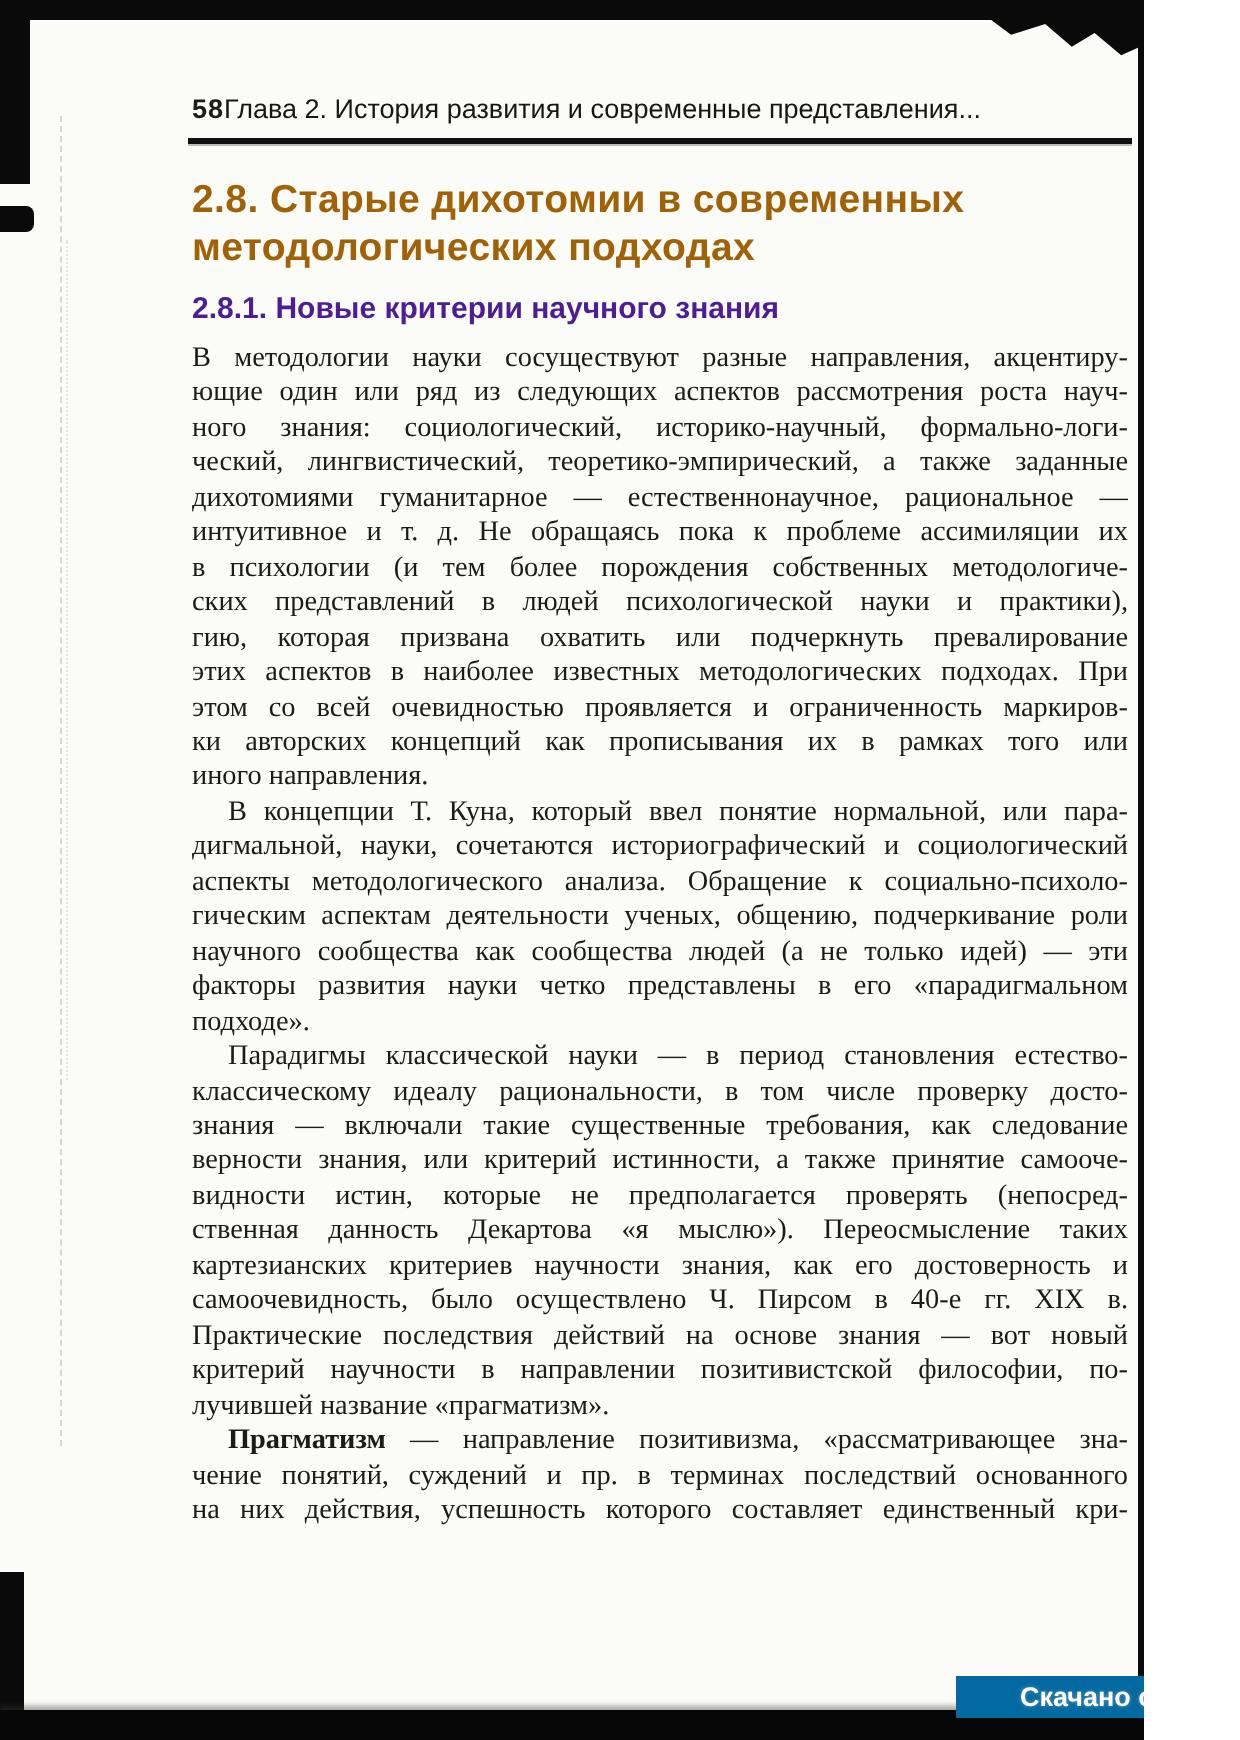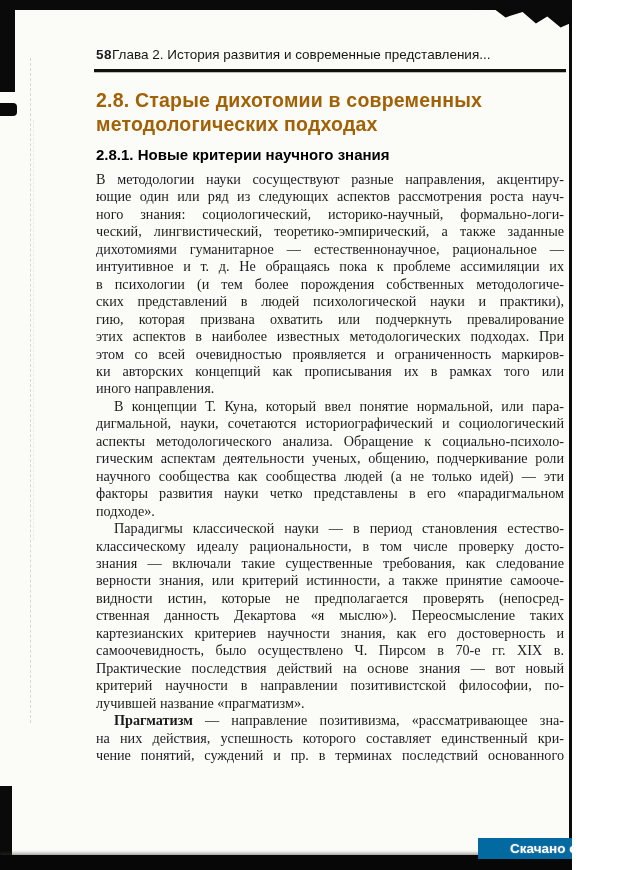--- a/index.html
+++ b/index.html
@@ -31,21 +31,21 @@
   .pageno  { font-weight:bold; letter-spacing:.5px; }
   .rhead   { flex:1; text-align:left; color:#161616; }
   .head-rule { position:absolute; left:94px; top:69px; width:472px; height:3px; background:#101010;
                box-shadow:0 1px 0 rgba(0,0,0,.25); }
   
   .sec-title { position:absolute; left:96px; top:88px; width:470px;
                font-family:"Liberation Sans", sans-serif; font-weight:bold;
                font-size:19.5px; line-height:24px; color:#a16207; letter-spacing:.2px; }
   .sub-title { position:absolute; left:96px; top:146px; width:470px;
                font-family:"Liberation Sans", sans-serif; font-weight:bold;
-               font-size:15px; color:#000000; }
+               font-size:15px; color:#4c1d95; }
   
   .body-text { position:absolute; left:96px; top:171px; width:468px;
                font-size:14.2px; line-height:17.45px; }
   .body-text .line { text-align:justify; text-align-last:justify; white-space:nowrap; overflow:hidden; }
   .body-text .line.last { text-align-last:left; }
   .body-text .line.indent { text-indent:18px; }
   .body-text b { font-weight:bold; }
   
   .watermark { position:absolute; left:478px; top:838px; width:142px; height:21px;
                display:flex; align-items:center; padding-left:32px; box-sizing:border-box;
@@ -100,26 +100,26 @@
       <div class="line">научного сообщества как сообщества людей (а не только идей) — эти</div>
       <div class="line">факторы развития науки четко представлены в его «парадигмальном</div>
       <div class="line last">подходе».</div>
       <div class="line indent">Парадигмы классической науки — в период становления естество-</div>
       <div class="line">классическому идеалу рациональности, в том числе проверку досто-</div>
       <div class="line">знания — включали такие существенные требования, как следование</div>
       <div class="line">верности знания, или критерий истинности, а также принятие самооче-</div>
       <div class="line">видности истин, которые не предполагается проверять (непосред-</div>
       <div class="line">ственная данность Декартова «я мыслю»). Переосмысление таких</div>
       <div class="line">картезианских критериев научности знания, как его достоверность и</div>
-      <div class="line">самоочевидность, было осуществлено Ч. Пирсом в 70-е гг. XIX в.</div>
+      <div class="line">самоочевидность, было осуществлено Ч. Пирсом в 40-е гг. XIX в.</div>
       <div class="line">Практические последствия действий на основе знания — вот новый</div>
       <div class="line">критерий научности в направлении позитивистской философии, по-</div>
       <div class="line last">лучившей название «прагматизм».</div>
       <div class="line indent"><b>Прагматизм</b> — направление позитивизма, «рассматривающее зна-</div>
+      <div class="line">чение понятий, суждений и пр. в терминах последствий основанного</div>
       <div class="line">на них действия, успешность которого составляет единственный кри-</div>
-      <div class="line">чение понятий, суждений и пр. в терминах последствий основанного</div>
     </div>
 
   <div class="watermark" style="background: #0369a1; color: rgb(255, 255, 255); text-shadow: rgba(120, 160, 200, 0.8) 0px 0px 2px;">
     <span>Скачано с порт</span>
   </div>
 
 </div>
 
 </body></html>

